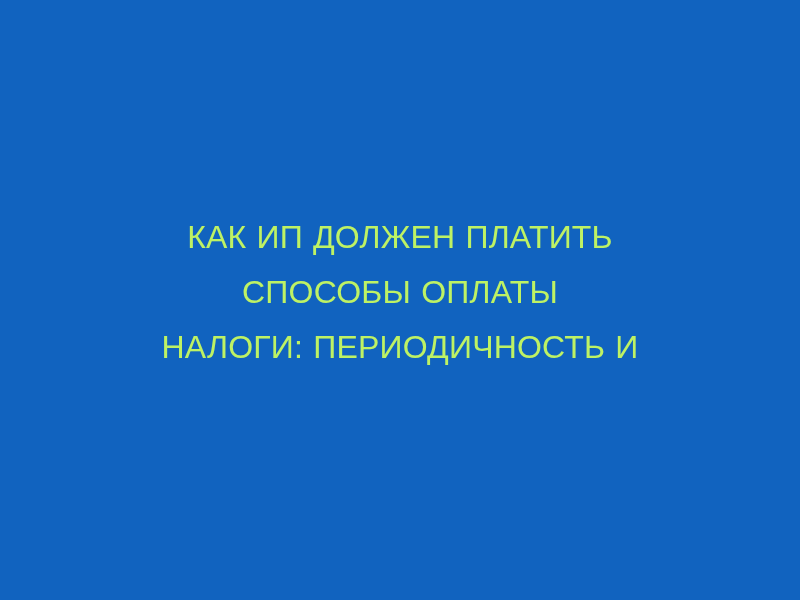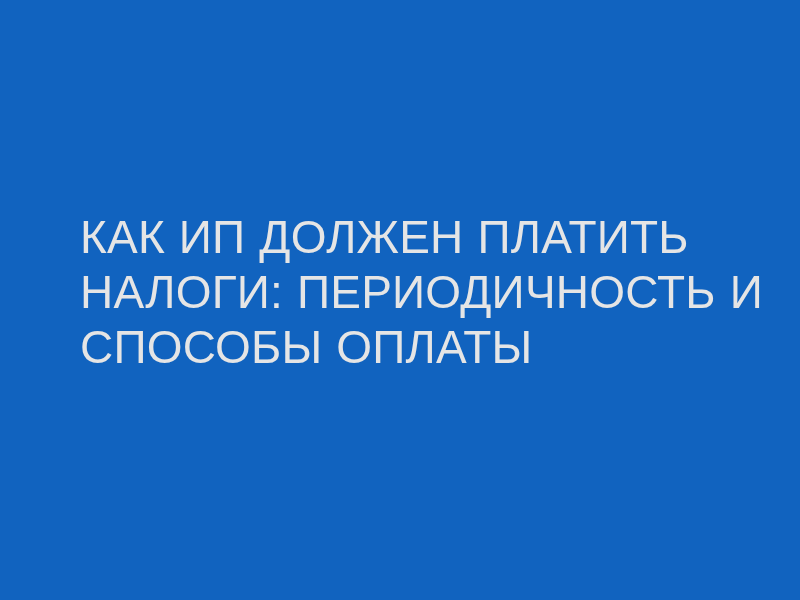--- a/index.html
+++ b/index.html
@@ -33,23 +33,24 @@
     width: 640px;
     margin: 0;
     padding: 0;
     
     transform: translateY(-8px);
   }
 
   .hero-title {
     margin: 0;
     padding: 0;
-    color: #e5e5e5;
+    text-align: center;
+    color: #bef264;
     font-family: "Liberation Sans", sans-serif;
-    font-size: 46px;
+    font-size: 32px;
     font-weight: 300;
     line-height: 55px;
     letter-spacing: 0.2px;
     text-transform: uppercase;
     word-spacing: 1px;
     -webkit-font-smoothing: antialiased;
   }
 
   .hero-title .title-line {
     display: block;
@@ -58,18 +59,18 @@
 </style>
 </head>
 <body>
 
 <div class="hero-card">
 
   <div class="hero-title-block">
 
     <h1 class="hero-title">
       <span class="title-line">КАК ИП ДОЛЖЕН ПЛАТИТЬ</span>
+      <span class="title-line">СПОСОБЫ ОПЛАТЫ</span>
       <span class="title-line">НАЛОГИ: ПЕРИОДИЧНОСТЬ И</span>
-      <span class="title-line">СПОСОБЫ ОПЛАТЫ</span>
     </h1>
 
   </div>
 </div>
 
 </body></html>

